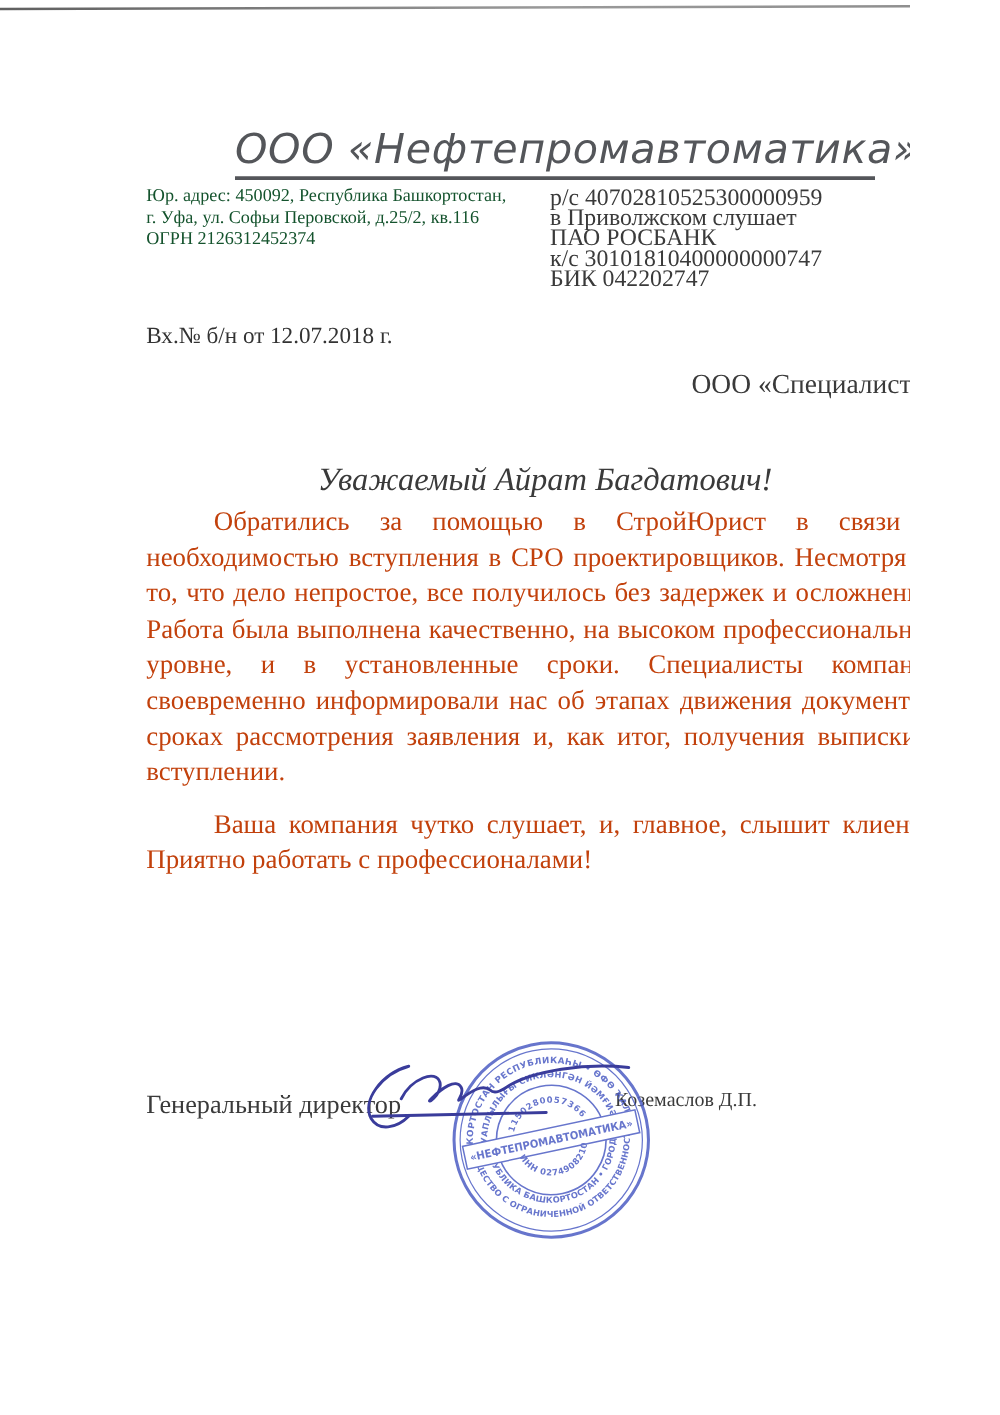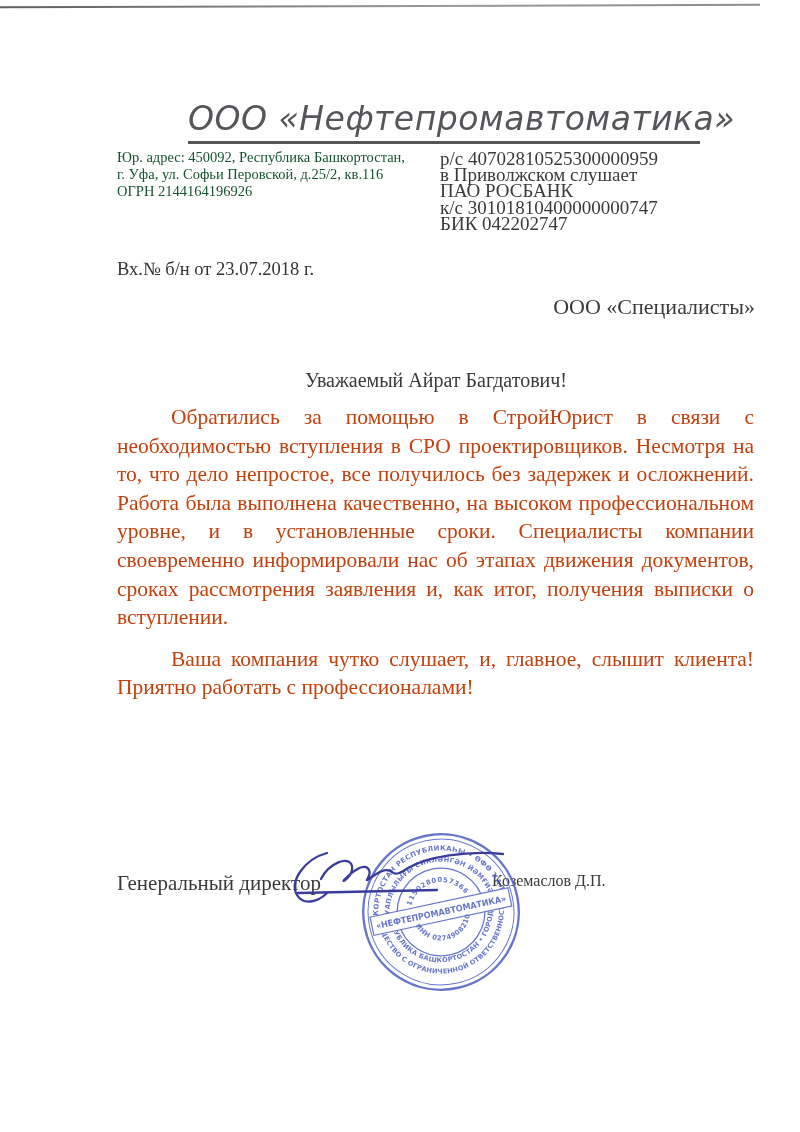--- a/index.html
+++ b/index.html
@@ -4,21 +4,20 @@
 <style>
   html, body { margin: 0; padding: 0; background: #ffffff; }
   .page {
     position: relative;
     width: 728px;
     height: 1132px;
     background: #ffffff;
     overflow: hidden;
     font-family: "Liberation Serif", serif;
     color: #333333;
-    padding-left: 32px;
   }
   .scan-line {
     position: absolute;
     top: 5px; left: -4px;
     width: 810px; height: 2px;
     background: linear-gradient(to right, #5f5f5f, #9a9a9a 55%, #8c8c8c);
     transform: rotate(-0.18deg);
   }
   .company-title {
     position: absolute;
@@ -59,22 +58,23 @@
     width: 300px;
     text-align: right;
     font-size: 22px;
     color: #3a3a3a;
   }
   .salutation {
     position: absolute;
     top: 369px; left: 117px;
     width: 638px;
     text-align: center;
-    font-size: 20px;
-    color: #3a3a3a;
+    font-size: 26px;
+    color: #3a3a3a;
+    font-style: italic;
   }
   .body-text {
     position: absolute;
     top: 403px; left: 117px;
     width: 637px;
     font-size: 21.5px;
     line-height: 28.6px;
     text-align: justify;
     color: #c2410c;
   }
@@ -117,32 +117,32 @@
 
 <div class="page">
 
   <div class="scan-line"></div>
 
   <div class="company-title">ООО «Нефтепромавтоматика»</div>
 
   <div class="lh-left">
     <div>Юр. адрес: 450092, Республика Башкортостан,</div>
     <div>г. Уфа, ул. Софьи Перовской, д.25/2, кв.116</div>
-    <div>ОГРН 2144164196926</div>
+    <div>ОГРН 2126312452374</div>
   </div>
 
   <div class="lh-right">
     <div>р/с 40702810525300000959</div>
     <div>в Приволжском слушает</div>
     <div>ПАО РОСБАНК</div>
     <div>к/с 30101810400000000747</div>
     <div>БИК 042202747</div>
   </div>
 
-  <div class="incoming">Вх.№ б/н от 23.07.2018 г.</div>
+  <div class="incoming">Вх.№ б/н от 12.07.2018 г.</div>
 
   <div class="recipient">ООО «Специалисты»</div>
 
   <div class="salutation">Уважаемый Айрат Багдатович!</div>
 
   <div class="body-text">
     <p>Обратились за помощью в СтройЮрист в связи с необходимостью вступления в СРО проектировщиков. Несмотря на то, что дело непростое, все получилось без задержек и осложнений. Работа была выполнена качественно, на высоком профессиональном уровне, и в установленные сроки. Специалисты компании своевременно информировали нас об этапах движения документов, сроках рассмотрения заявления и, как итог, получения выписки о вступлении.</p>
     <p>Ваша компания чутко слушает, и, главное, слышит клиента! Приятно работать с профессионалами!</p>
   </div>
 

